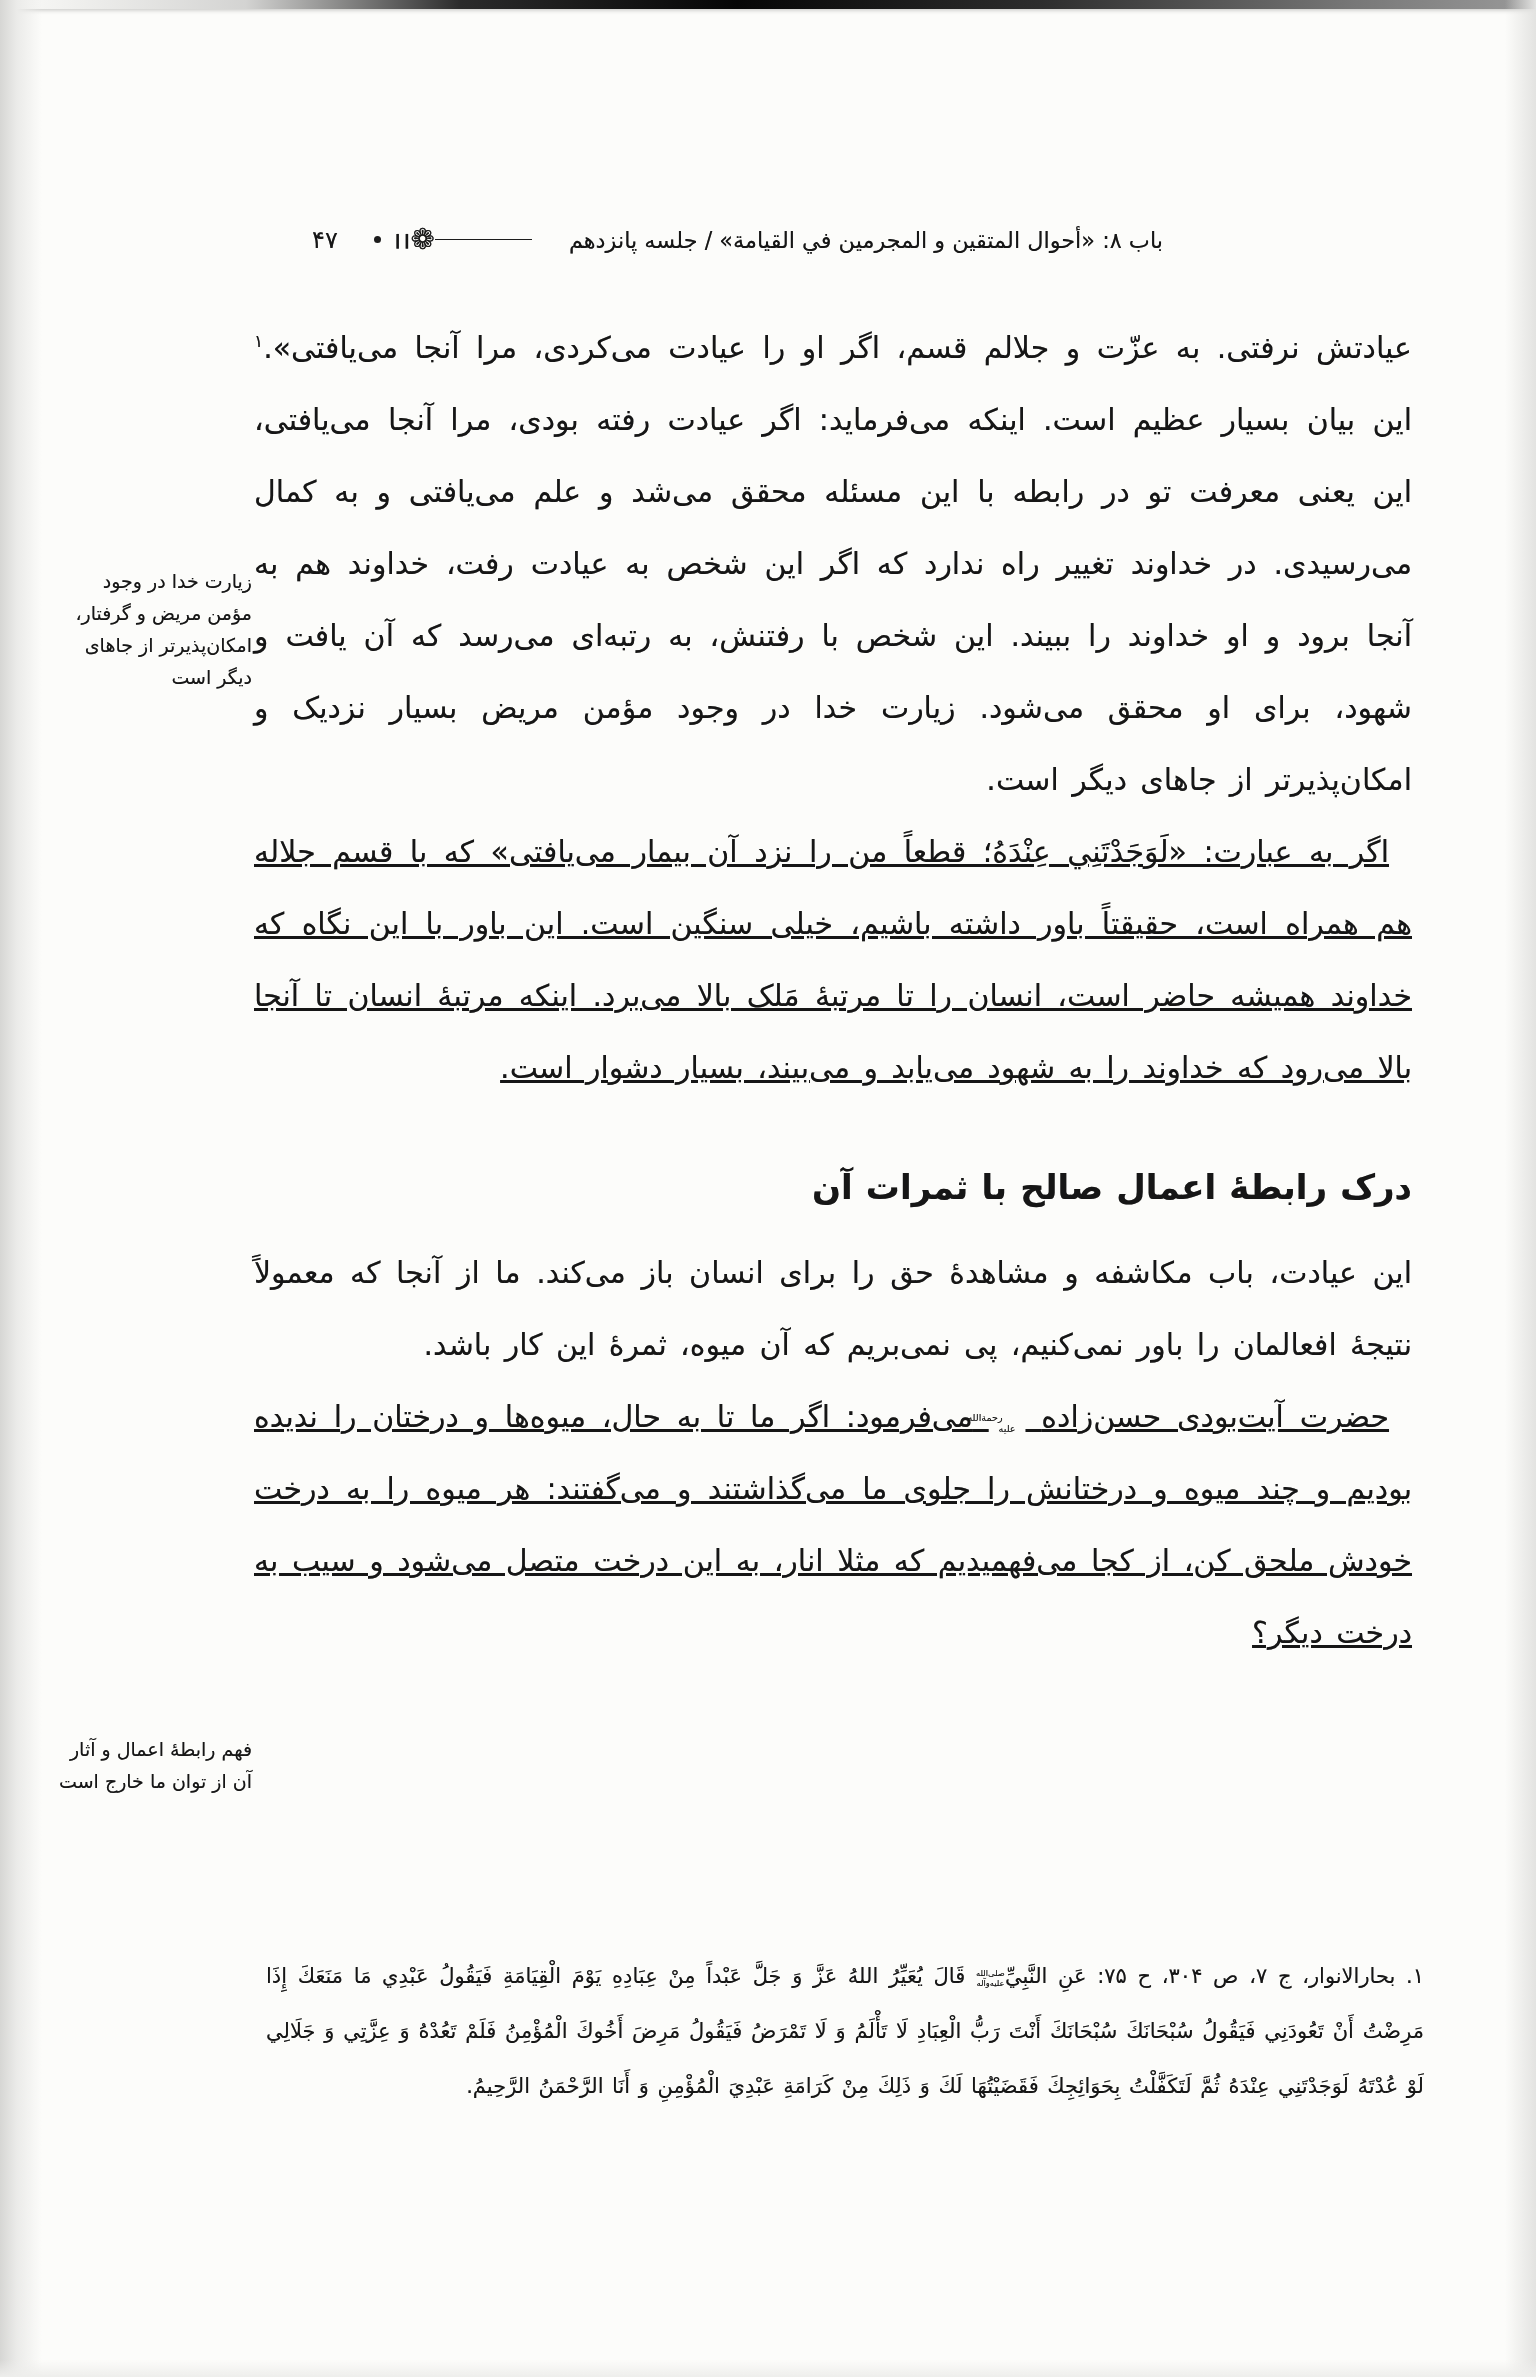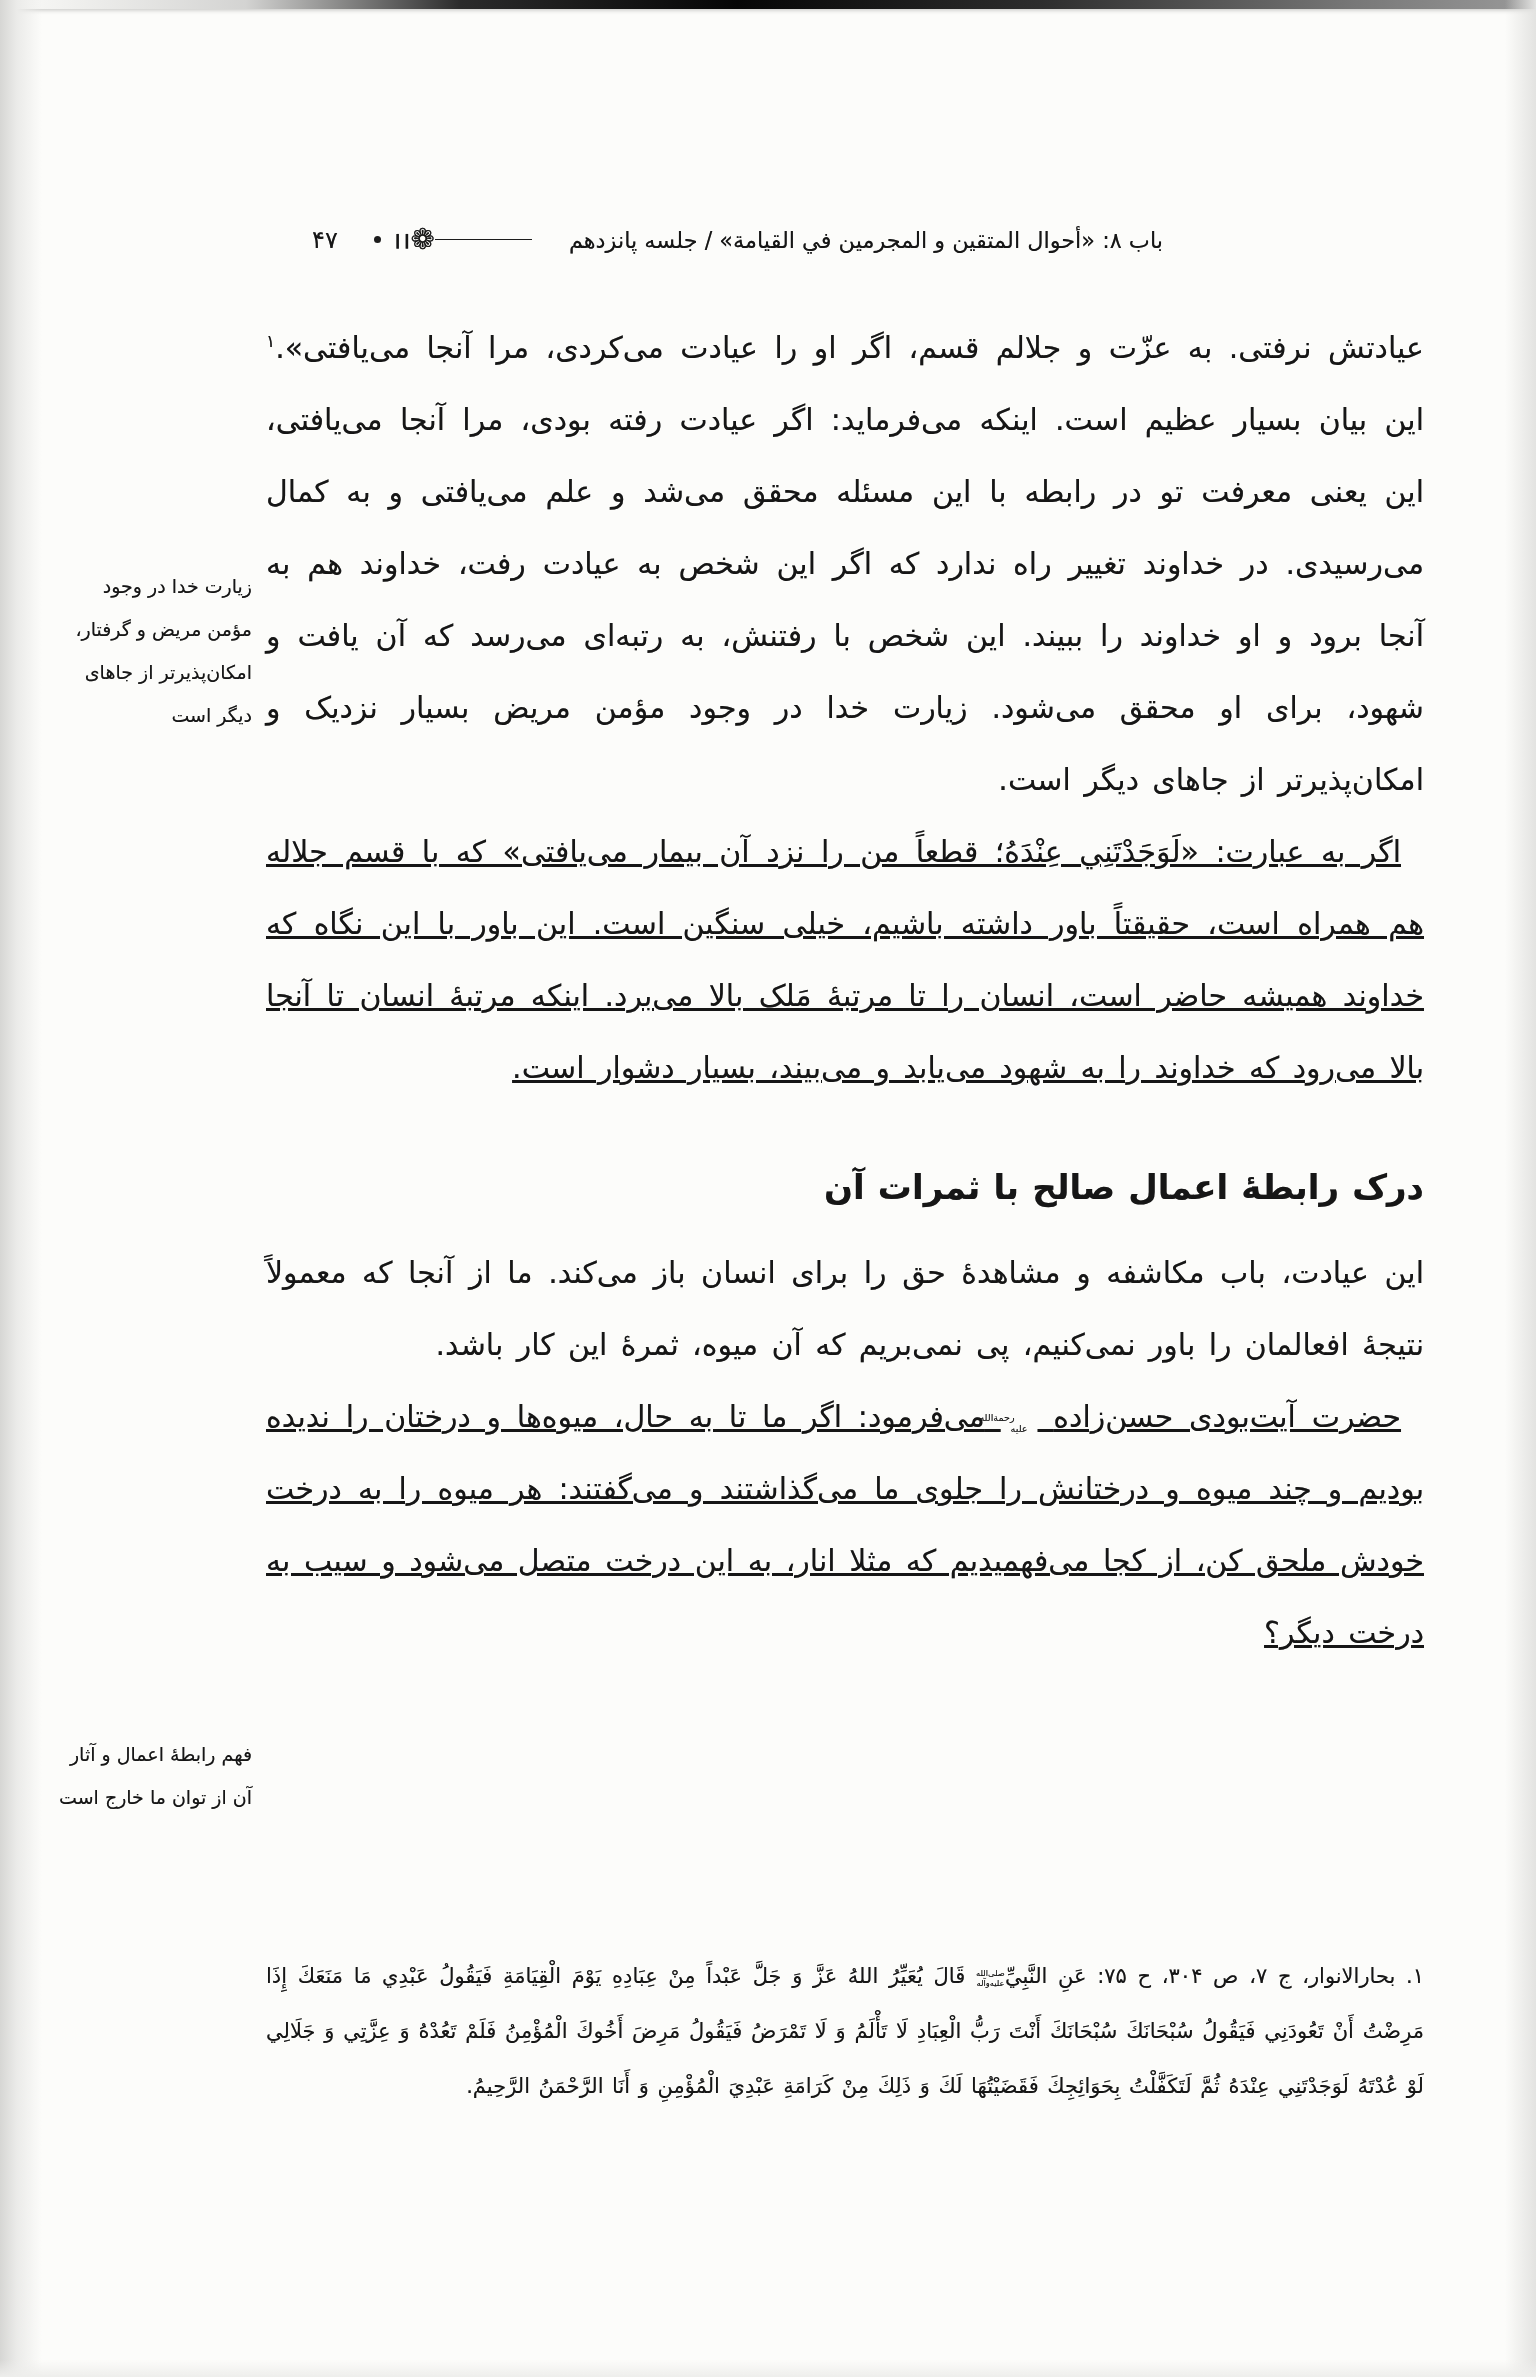--- a/index.html
+++ b/index.html
@@ -37,41 +37,41 @@
   }
   .page-number{ font-size:24px; }
   .orn{ display:flex; align-items:center; direction:rtl; margin:0 11.5px; }
   .orn-line{ width:97px; height:1.9px; background:#1c1c1c; }
   .orn-flower{ font-size:29px; line-height:1; margin:0 0.6px; }
   .orn-ticks{ font-size:14.7px; letter-spacing:-3.2px; margin-left:3.8px; }
   .orn-dot{ width:7px; height:7px; border-radius:50%; background:#1c1c1c; margin-right:6.4px; }
 
   
   .body-text{
-    position:absolute; top:312px; right:112px; width:1158px;
+    position:absolute; top:312px; right:124px; width:1158px;
     font-size:30px; line-height:72px; text-align:justify;
     word-spacing:3.8px; text-shadow:0 0 0.4px rgba(20,20,20,.5);
   }
   .body-text p{ margin:0; }
   .indent{ text-indent:23px;text-decoration:underline; }
   .heading{
     font-size:34px; font-weight:bold; line-height:72px;
     margin:47px 0 14px 0; text-align:right; word-spacing:1.3px;
   }
   .fn-ref{ font-size:17px; vertical-align:super; line-height:0; }
   .seal{
     display:inline-block; width:37px; font-size:9.6px; line-height:1.12;
     text-align:center; vertical-align:-5.1px; word-spacing:0; white-space:normal;
   }
   .seal-small{ width:29px; font-size:8.3px; vertical-align:-2.6px; }
 
   
   .margin-note{
     position:absolute; left:59px; width:193px;
-    font-size:19px; line-height:43px; text-align:right; direction:rtl;
+    font-size:19px; line-height:32px; text-align:right; direction:rtl;
     text-shadow:0 0 0.3px rgba(20,20,20,.5);
   }
   .note-1{ top:565px; }
   .note-2{ top:1733px; }
 
   
   .footnote{
     position:absolute; top:1949px; right:112px; width:1158px;
     font-size:21px; line-height:55px; text-align:justify;
     word-spacing:1.9px; text-shadow:0 0 0.3px rgba(20,20,20,.5);

